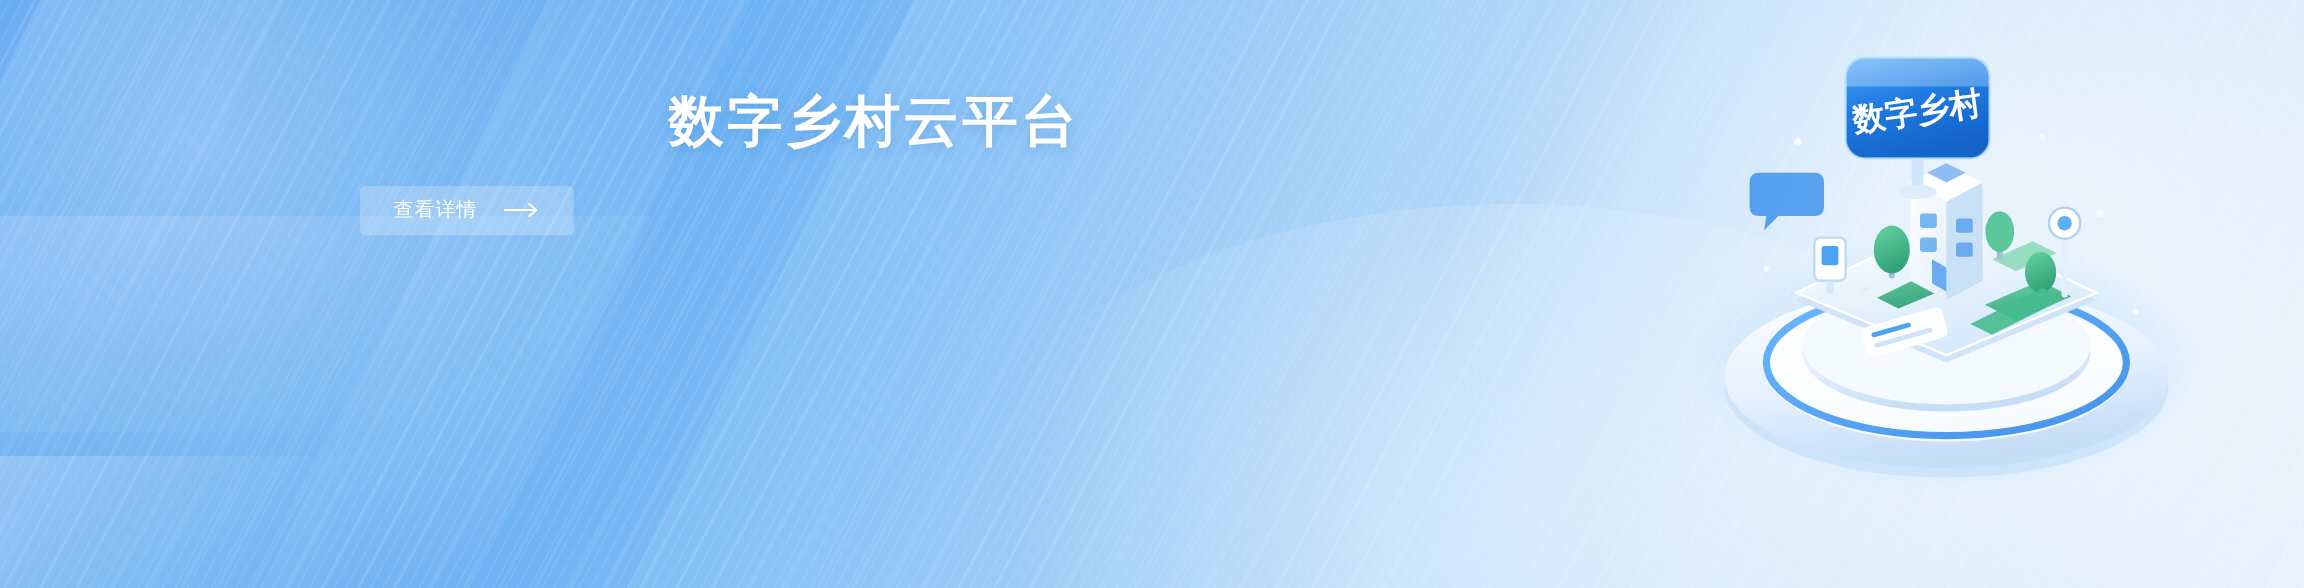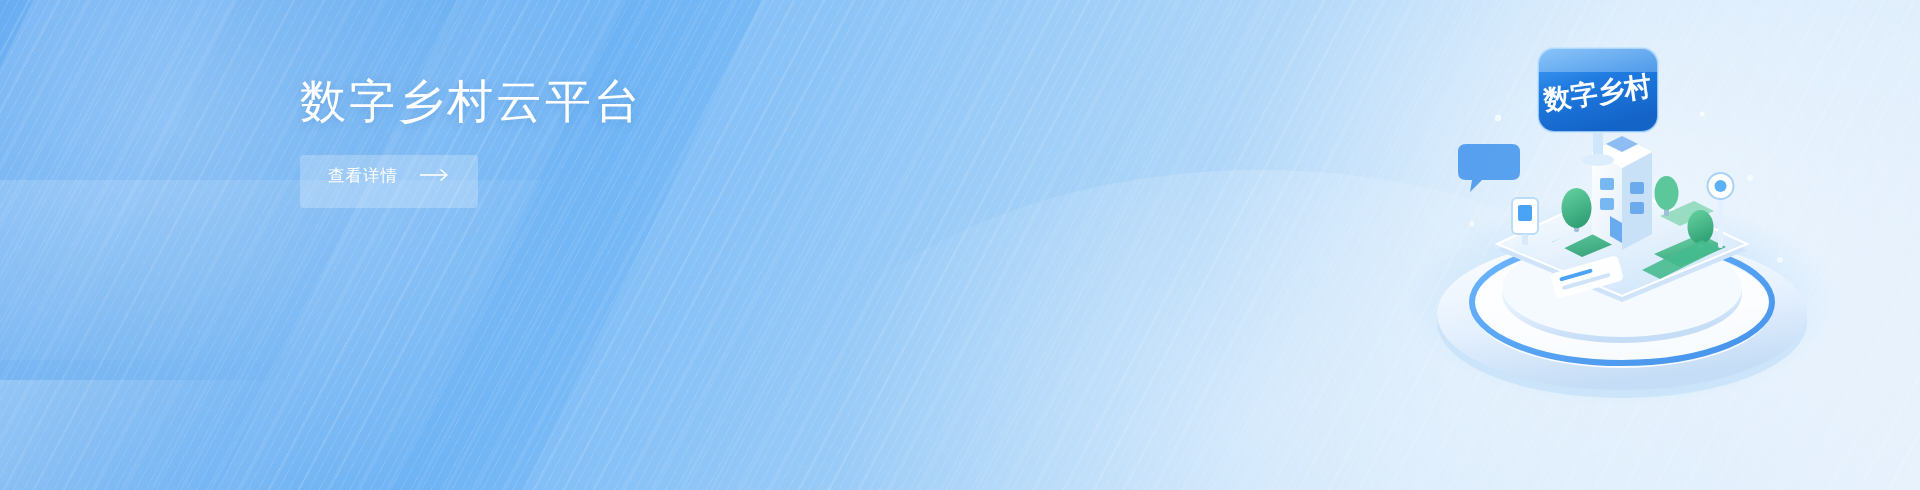--- a/index.html
+++ b/index.html
@@ -73,44 +73,45 @@
 
   
   .content{
     position:absolute;
     left:300px; top:74px;
     width:600px;
     z-index:6;
   }
   .title{
     font-size:46px;
-    font-weight:normal;
+    font-weight:bold;
     color:#ffffff;
     letter-spacing:3px;
     line-height:1.2;
     text-shadow:0 2px 10px rgba(40,110,180,.28);
     white-space:nowrap;
+    text-align:right;
   }
   .desc{
     margin-top:22px;
     width:562px;
     font-size:17.5px;
     line-height:34px;
     color:#ffffff;
     text-align:justify;
     text-justify:inter-ideograph;
     letter-spacing:.2px;
     text-shadow:0 1px 5px rgba(40,110,180,.20);
   }
   .cta{
     margin-top:26px;
     display:inline-flex;
     align-items:center;
     gap:22px;
-    padding:12px 26px 24px 28px;
+    padding:12px 26px 12px 28px;
     border-radius:4px;
     background:rgba(255,255,255,.24);
     color:#ffffff;
     font-size:16.5px;
     letter-spacing:1px;
     cursor:pointer;
     border:none;
     font-family:inherit;
     line-height:1;
   }

